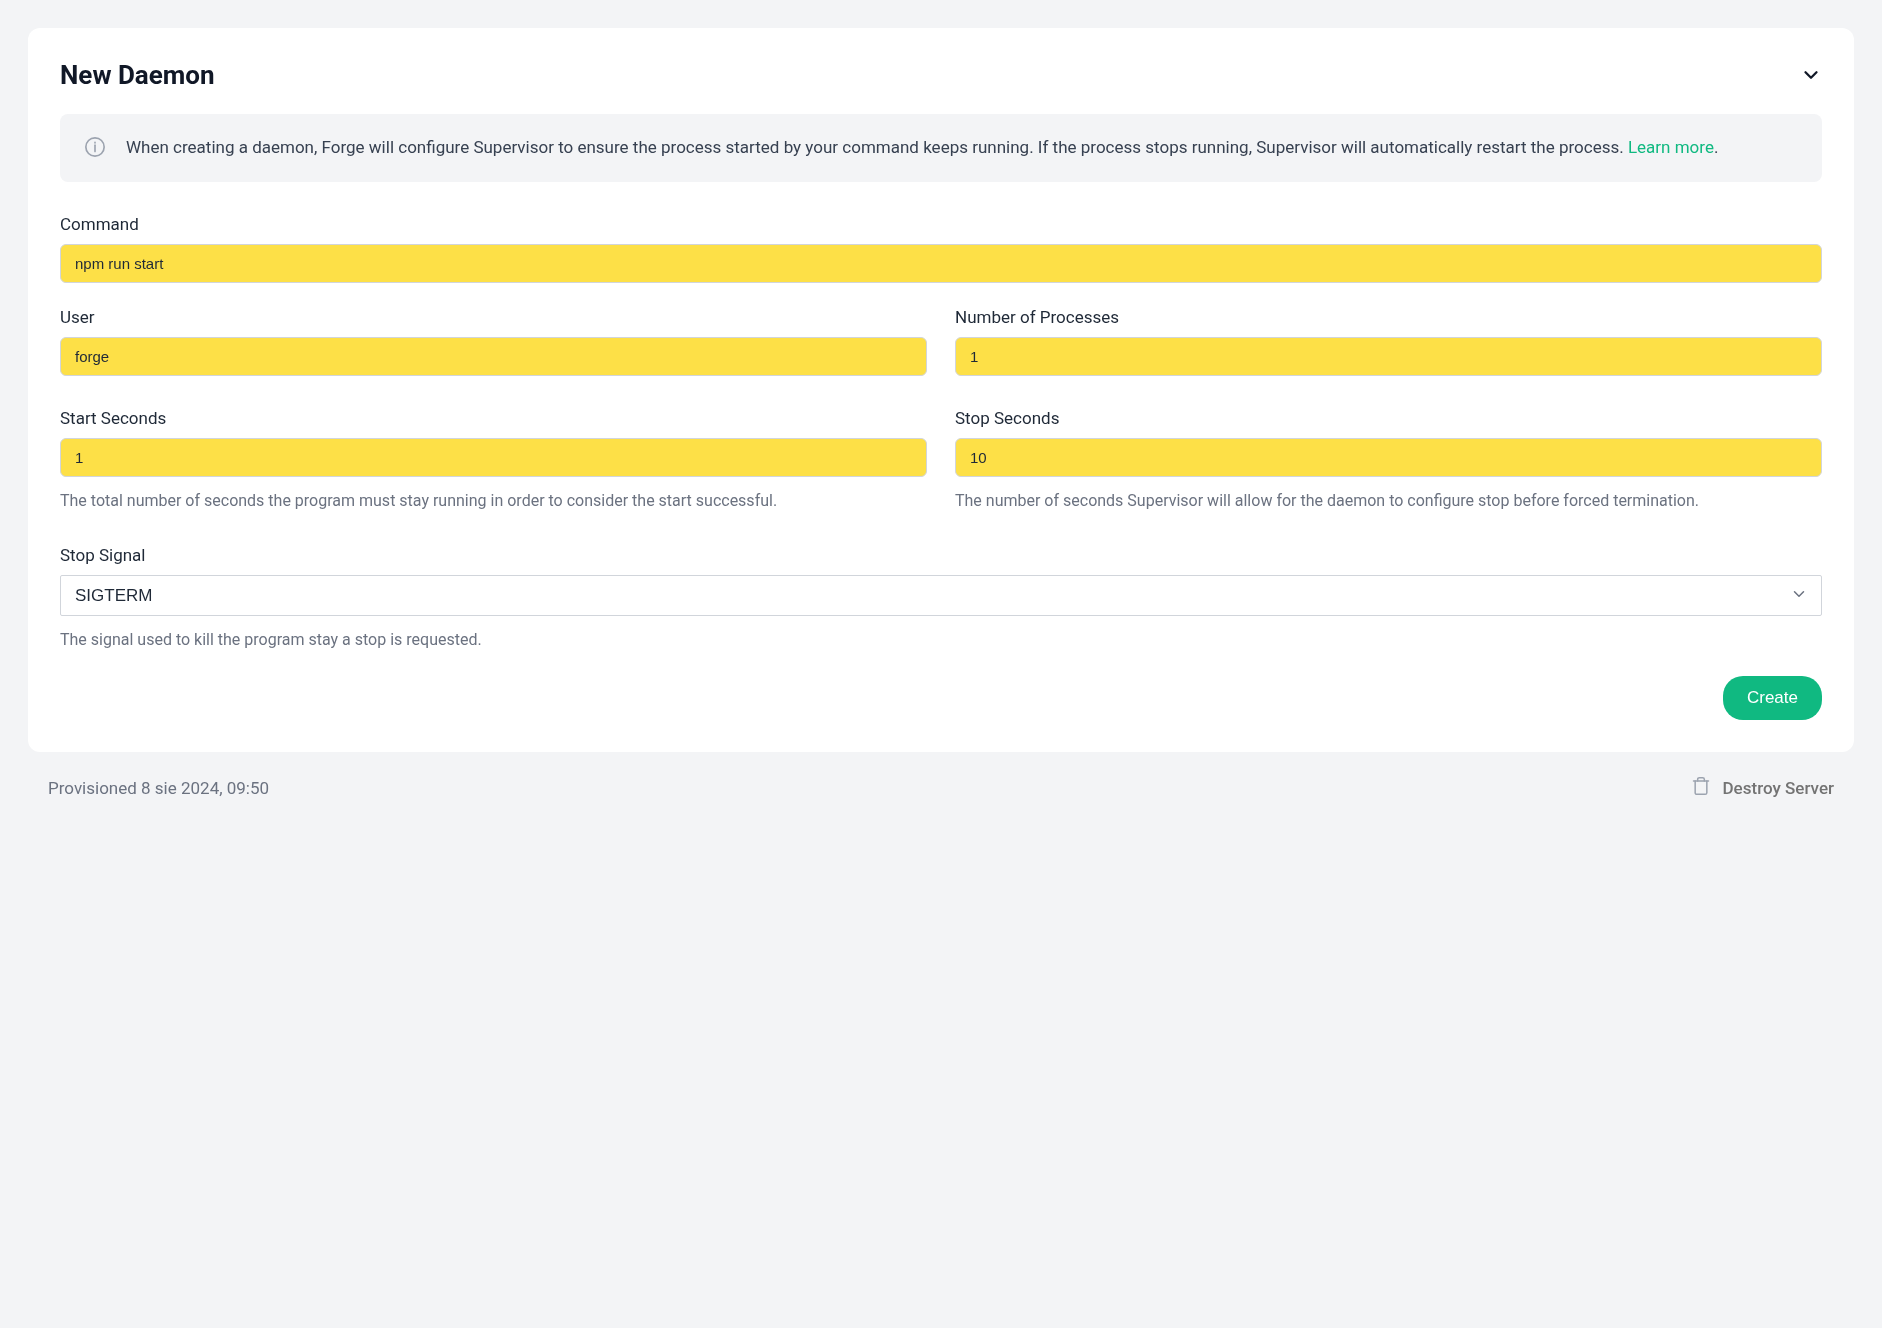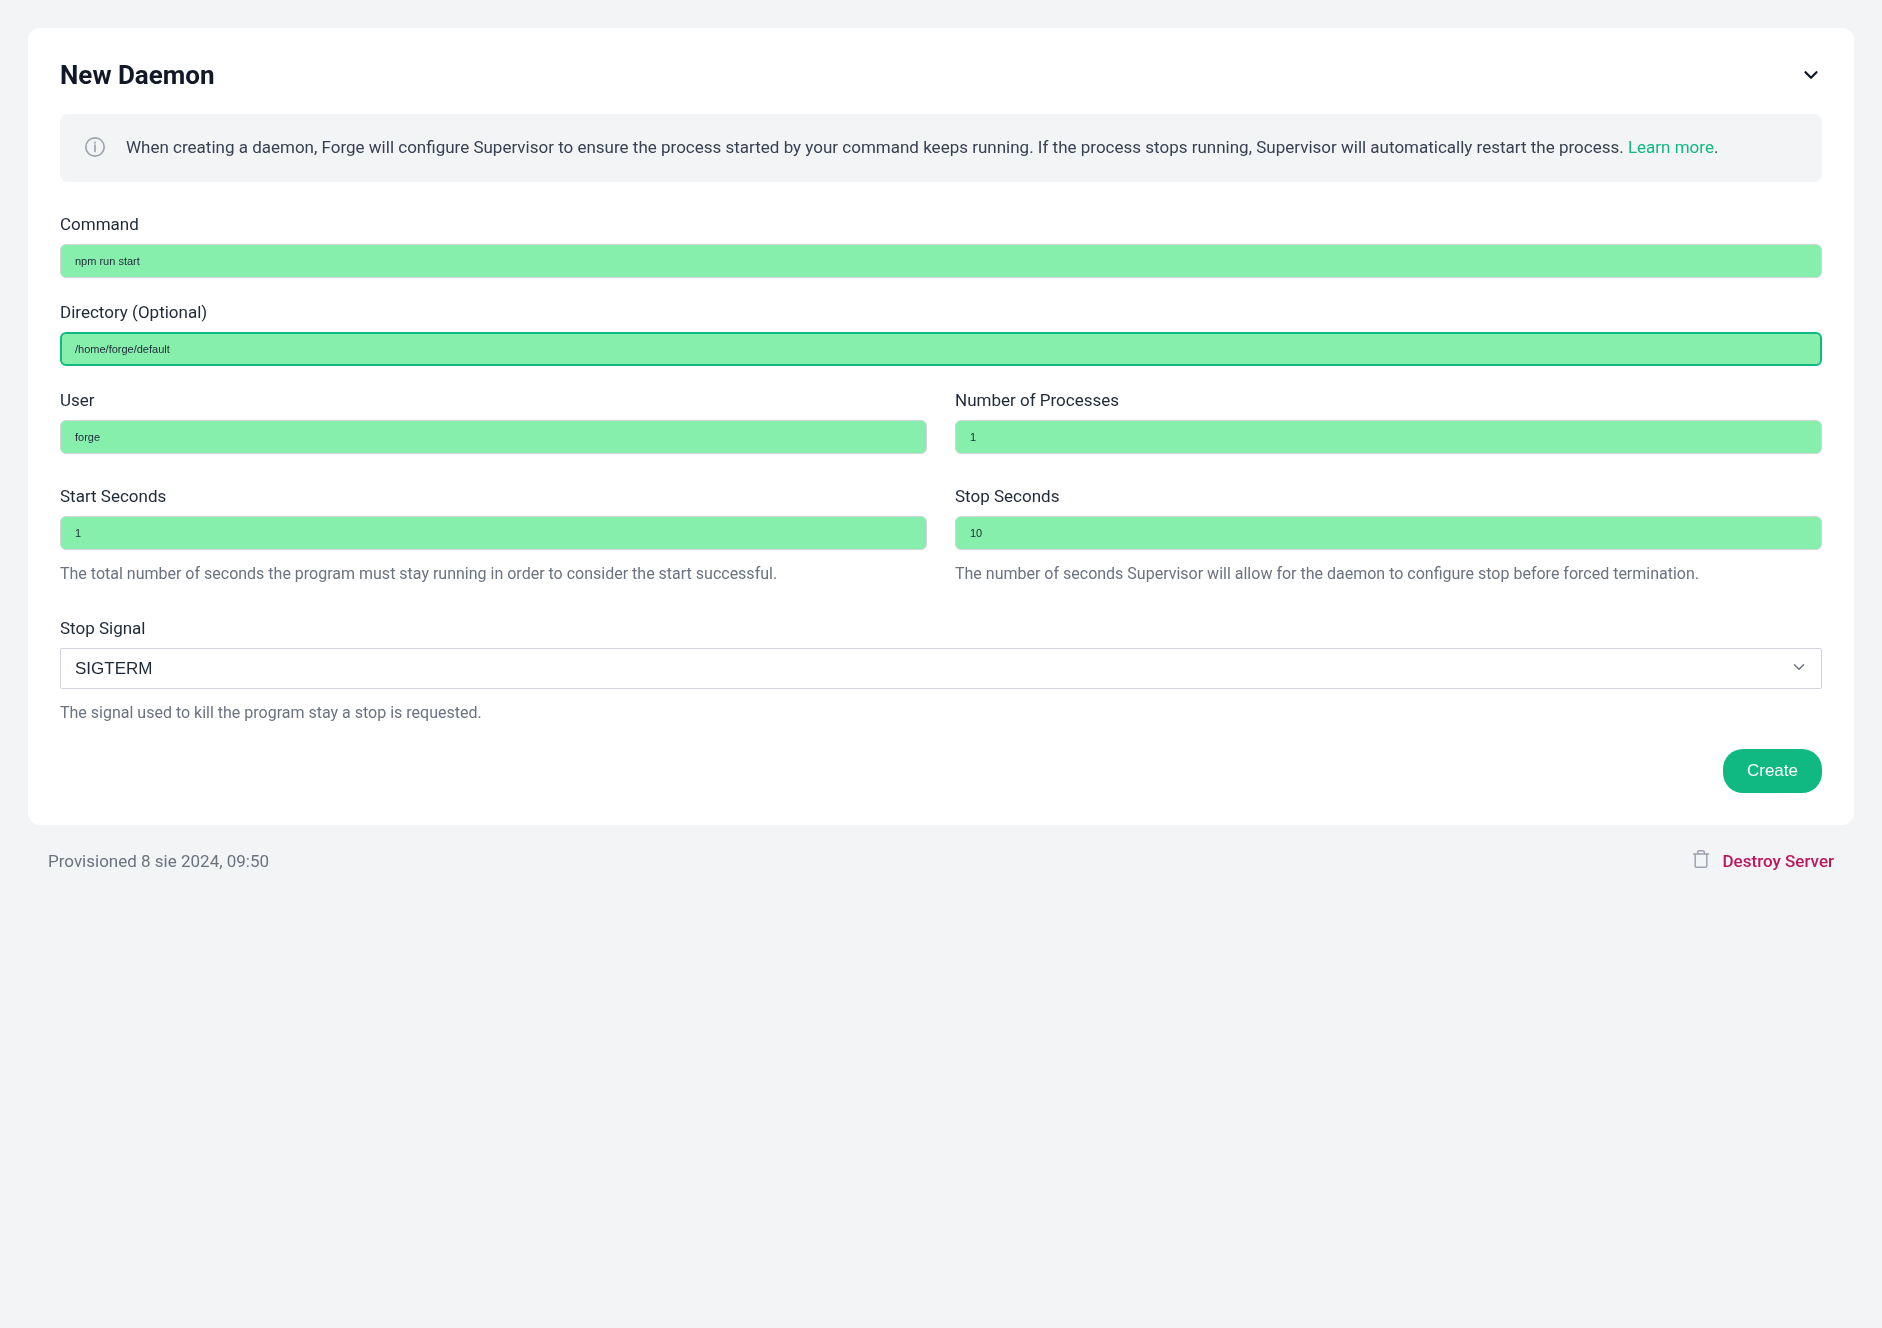--- a/index.html
+++ b/index.html
@@ -74,25 +74,25 @@
     .form-label {
       display: block;
       font-size: 17px;
       color: #1f2937;
       margin-bottom: 10px;
       font-weight: 400;
     }
     .form-input {
       width: 100%;
       padding: 10px 14px;
-      font-size: 11px;
+      font-size: 15px;
       border: 1px solid #d1d5db;
       border-radius: 6px;
       color: #1f2937;
-      background-color: #86efac;
+      background-color: #fde047;
       outline: none;
     }
     .form-input.focused {
       border: 2px solid #10b981;
       padding: 9px 13px;
     }
     .form-select {
       width: 100%;
       padding: 10px 40px 10px 14px;
       font-size: 17px;
@@ -156,21 +156,21 @@
       align-items: center;
       padding: 24px 20px 0 20px;
       color: #6b7280;
       font-size: 17px;
     }
     .footer-right {
       display: flex;
       align-items: center;
       gap: 12px;
       cursor: pointer;
-      color: #be185d;
+      color: #737373;
       font-weight: 500;
     }
     .trash-icon svg {
       width: 20px;
       height: 20px;
       stroke: #9ca3af;
     }
   </style>
 </head>
 <body>
@@ -197,24 +197,20 @@
       <span>When creating a daemon, Forge will configure Supervisor to ensure the process started by your command keeps running. If the process stops running, Supervisor will automatically restart the process.</span>
       <a href="#">Learn more</a><span>.</span>
     </div>
   </div>
 
   <div class="form-group">
     <label class="form-label">Command</label>
     <input type="text" class="form-input" value="npm run start" style="">
   </div>
 
-  <div class="form-group">
-    <label class="form-label">Directory (Optional)</label>
-    <input type="text" class="form-input focused" value="/home/forge/default" style="">
-  </div>
 
   <div class="form-row">
     <div class="form-group">
       <label class="form-label">User</label>
       <input type="text" class="form-input" value="forge" style="">
     </div>
     <div class="form-group">
       <label class="form-label">Number of Processes</label>
       <input type="text" class="form-input" value="1" style="">
     </div>

